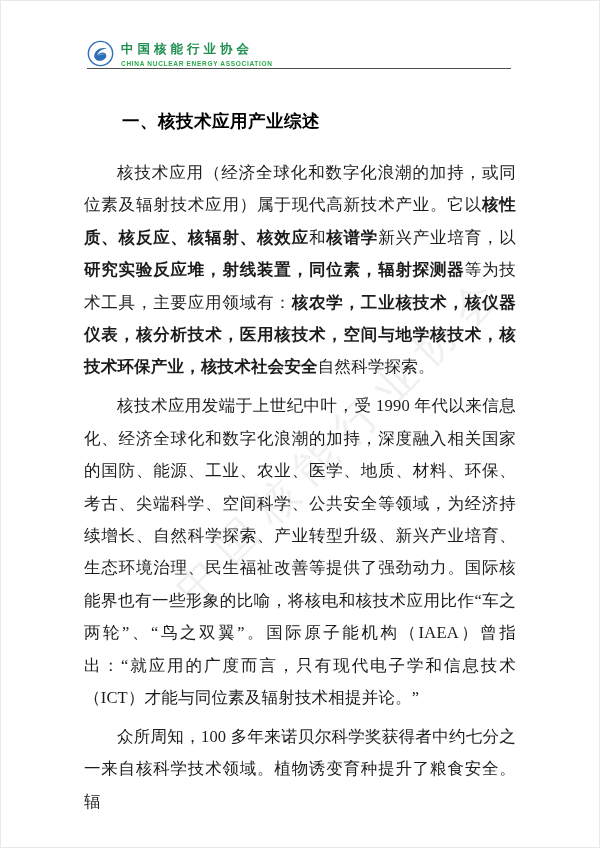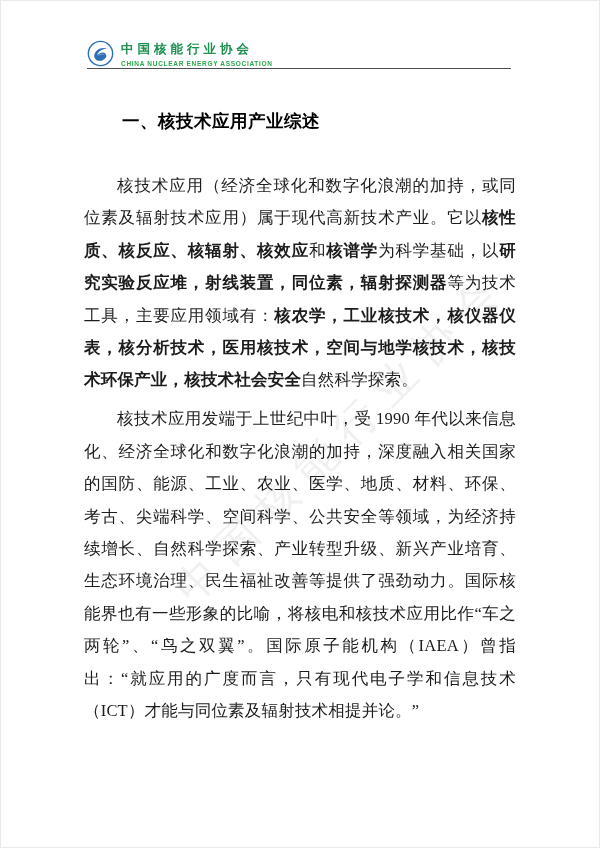--- a/index.html
+++ b/index.html
@@ -27,21 +27,21 @@
   .watermark{
     position:absolute;left:114px;top:412px;width:444px;height:46px;
     transform:rotate(-45deg);transform-origin:center center;
     font-size:42px;letter-spacing:14px;white-space:nowrap;
     color:rgba(96,106,126,0.10);font-family:"Liberation Sans","DejaVu Sans",sans-serif;
     pointer-events:none;user-select:none;
   }
   
   .doc{position:absolute;left:84px;top:108px;width:432px;color:#1c1c1c;}
   .doc h1{
-    font-size:17.5px;line-height:26px;margin:0 0 36px 0;padding-left:38px;
+    font-size:17.5px;line-height:26px;margin:0 0 23px 0;padding-left:38px;
     font-weight:bold;color:#000;
     font-family:"Liberation Sans","DejaVu Sans",sans-serif;letter-spacing:0.5px;
   }
   .doc p{
     font-size:16.5px;line-height:32.4px;margin:0 0 6.5px 0;
     text-align:justify;text-justify:inter-character;text-indent:2em;
     letter-spacing:0.2px;
   }
   .b{font-weight:bold;}
 </style>
@@ -64,19 +64,20 @@
       <div class="org-zh">中国核能行业协会</div>
       <div class="org-en">CHINA NUCLEAR ENERGY ASSOCIATION</div>
     </span>
   </header>
 
   <hr class="rule">
 
   <main class="doc">
     <h1>一、核技术应用产业综述</h1>
 
-    <p><span>核技术应用（经济全球化和数字化浪潮的加持，或同位素及辐射技术应用）属于现代高新技术产业。它以</span><span class="b">核性质、核反应、核辐射、核效应</span><span>和</span><span class="b">核谱学</span><span>为科学基础，以</span><span class="b">研究实验反应堆，射线装置，同位素，辐射探测器</span><span>等为技术工具，主要应用领域有：</span><span class="b">核农学，工业核技术，核仪器仪表，核分析技术，医用核技术，空间与地学核技术，核技术环保产业，核技术社会安全</span><span>自然科学探索。</span></p>
+    <p><span>核技术应用（经济全球化和数字化浪潮的加持，或同位素及辐射技术应用）属于现代高新技术产业。它以</span><span class="b">核性质、核反应、核辐射、核效应</span><span>和</span><span class="b">核谱学</span><span>新兴产业培育，以</span><span class="b">研究实验反应堆，射线装置，同位素，辐射探测器</span><span>等为技术工具，主要应用领域有：</span><span class="b">核农学，工业核技术，核仪器仪表，核分析技术，医用核技术，空间与地学核技术，核技术环保产业，核技术社会安全</span><span>自然科学探索。</span></p>
 
     <p><span>核技术应用发端于上世纪中叶，受 1990 年代以来信息化、经济全球化和数字化浪潮的加持，深度融入相关国家的国防、能源、工业、农业、医学、地质、材料、环保、考古、尖端科学、空间科学、公共安全等领域，为经济持续增长、自然科学探索、产业转型升级、新兴产业培育、生态环境治理、民生福祉改善等提供了强劲动力。国际核能界也有一些形象的比喻，将核电和核技术应用比作“车之两轮”、“鸟之双翼”。国际原子能机构（IAEA）曾指出：“就应用的广度而言，只有现代电子学和信息技术（ICT）才能与同位素及辐射技术相提并论。”</span></p>
 
+    <p><span>众所周知，100 多年来诺贝尔科学奖获得者中约七分之一来自核科学技术领域。植物诱变育种提升了粮食安全。辐</span></p>
   </main>
 
 </div>
 
 </body></html>

